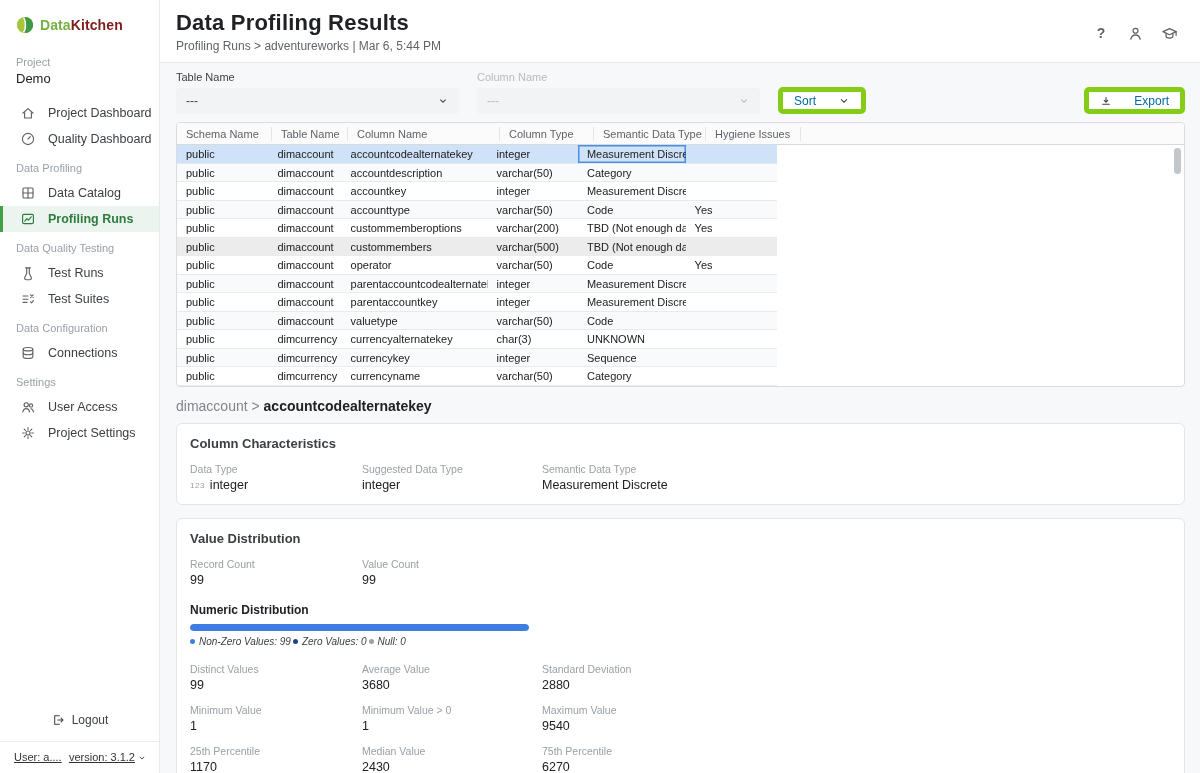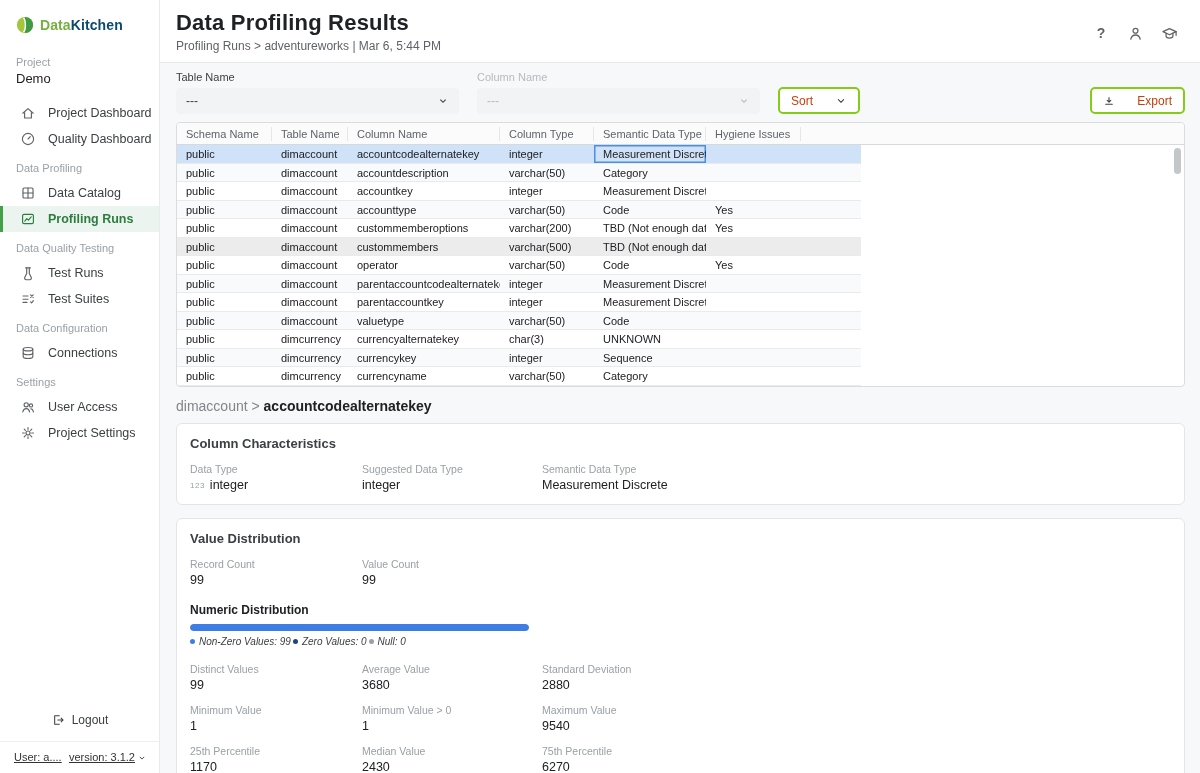--- a/index.html
+++ b/index.html
@@ -4,21 +4,21 @@
 <style>
   *{margin:0;padding:0;box-sizing:border-box}
   html,body{width:1200px;height:773px;overflow:hidden;background:#f7f8f9;
     font-family:"Liberation Sans",sans-serif;color:#202124}
   .app{display:flex;width:1200px;height:773px}
 
   
   .sidebar{width:160px;background:#fff;border-right:1px solid #e8eaed;display:flex;flex-direction:column;flex-shrink:0}
   .logo{display:flex;align-items:center;gap:6px;padding:16px 0 0 16px;cursor:pointer}
   .logo-text{font-size:14px;font-weight:bold;letter-spacing:.1px}
-  .lg1{color:#76b043}.lg2{color:#0c4a6e}
+  .lg1{color:#76b043}.lg2{color:#7f1d1d}
   .project{padding:22px 0 0 16px}
   .project-label{font-size:11px;color:#9aa0a6}
   .project-name{font-size:13px;color:#202124;margin-top:3px}
   nav{margin-top:14px;flex:1}
   .nav-section{font-size:11px;color:#9aa0a6;padding:10px 0 6px 16px}
   .nav-item{display:flex;align-items:center;gap:12px;height:26px;padding-left:17px;font-size:12.5px;color:#3c4043;cursor:pointer;border-left:3px solid transparent}
   .nav-item .nav-ic{width:16px;height:16px;display:inline-flex}
   .nav-ic svg{width:16px;height:16px;stroke:#5f6368;stroke-width:1.15;fill:none;stroke-linecap:round;stroke-linejoin:round}
   .nav-item.active{background:#ebf4ee;border-left:3px solid #43a047;color:#2c7d3f;font-weight:bold}
   .nav-item.active .nav-ic svg{stroke:#2c7d3f}
@@ -40,33 +40,33 @@
   .hicon svg{width:17px;height:17px;stroke:#5f6368;stroke-width:1.2;fill:none;stroke-linecap:round;stroke-linejoin:round}
 
   .content{flex:1;overflow:hidden}
   .filters-row{display:flex;align-items:flex-end;gap:18px;padding:8px 15px 0 16px}
   .filter label{display:block;font-size:11px;color:#3c4043;margin-bottom:5px}
   .filter.disabled label{color:#b7bbbf}
   .select{width:283px;height:26px;background:#f1f3f4;border-radius:4px;display:flex;align-items:center;justify-content:space-between;padding:0 10px;font-size:12px;color:#3c4043;cursor:pointer}
   .select svg{width:12px;height:12px;stroke:#3c4043;stroke-width:1.5;fill:none}
   .select.disabled{color:#b7bbbf;cursor:default}
   .select.disabled svg{stroke:#b7bbbf}
-  .sort-btn,.export-btn{height:27px;background:#fff;border:2px solid #84cc16;border-radius:5px;display:inline-flex;align-items:center;gap:22px;padding:0 11px;font-family:inherit;font-size:12px;color:#c2410c;cursor:pointer}
+  .sort-btn,.export-btn{height:27px;background:#fff;border:5px solid #84cc16;border-radius:5px;display:inline-flex;align-items:center;gap:22px;padding:0 11px;font-family:inherit;font-size:12px;color:#0369a1;cursor:pointer}
   .sort-btn svg,.export-btn svg{width:12px;height:12px;stroke:#3c4043;stroke-width:1.4;fill:none;stroke-linecap:round;stroke-linejoin:round}
   .spacer{flex:1}
 
   
   .table-card{position:relative;margin:8px 15px 0 16px;height:265px;background:#fff;border:1px solid #dadce0;border-radius:4px;overflow:hidden}
   .t-header{display:flex;height:22px;align-items:center;background:#fbfbfc;border-bottom:1px solid #d7dadd}
   .t-cell{padding-left:9px;font-size:11px;white-space:nowrap;overflow:hidden}
   .t-cell:nth-child(1){width:95px}.t-cell:nth-child(2){width:76px}
   .t-cell:nth-child(3){width:152px}.t-cell:nth-child(4){width:94px}
   .t-cell:nth-child(5){width:112px}.t-cell:nth-child(6){width:95px}
   .t-header .t-cell{color:#5f6368;border-right:1px solid #e4e6e8;height:14px;line-height:14px}
-  .t-row{display:flex;height:18.5px;align-items:stretch;border-bottom:1px solid #e9eaeb;width:684px;cursor:pointer}
+  .t-row{display:flex;height:18.5px;align-items:stretch;border-bottom:1px solid #e9eaeb;width:600px;cursor:pointer}
   .t-row .t-cell{line-height:18.5px;color:#202124}
   .t-row:nth-child(even){background:#f8fafb}
   .t-row.hovered{background:#ececec}
   .t-row.selected{background:#cfe2f7}
   .t-cell.cell-outline{box-shadow:inset 0 0 0 1.5px #4a8fe0}
   .t-scrollbar{position:absolute;top:24px;right:2px;bottom:2px;width:8px;cursor:pointer}
   .t-scrollbar .thumb{width:7px;height:26px;margin-top:1px;background:#c4c7ca;border-radius:4px}
 
   
   .detail-breadcrumb{margin:11px 16px 0;font-size:14px}

